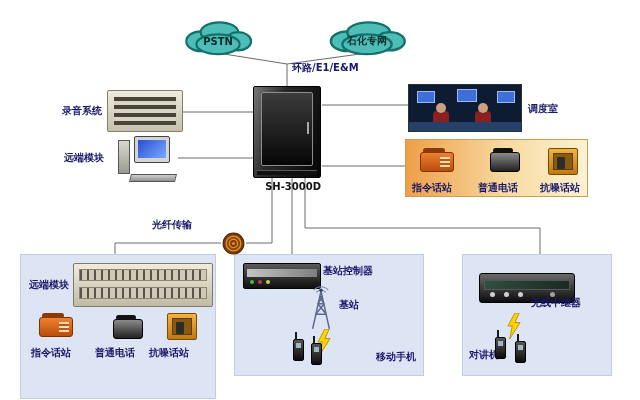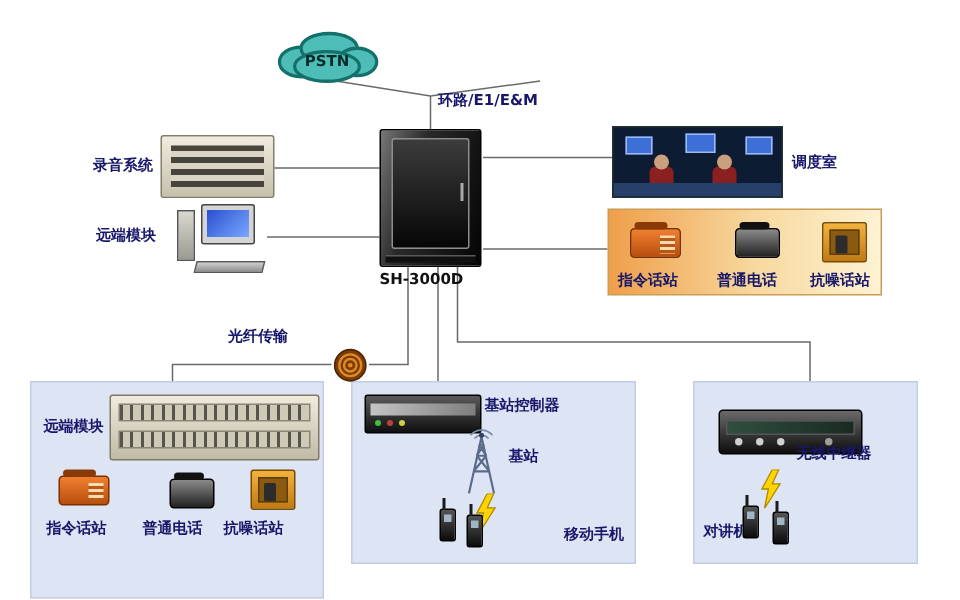--- a/index.html
+++ b/index.html
@@ -111,29 +111,40 @@
       <g fill="#4fbdb7" stroke="#13706b" stroke-width="3">
         <ellipse cx="26" cy="28" rx="20" ry="13"></ellipse>
         <ellipse cx="52" cy="16" rx="26" ry="13"></ellipse>
         <ellipse cx="78" cy="28" rx="18" ry="12"></ellipse>
         <ellipse cx="50" cy="32" rx="30" ry="13"></ellipse>
       </g>
     </svg>
     <div class="cloud-label">PSTN</div>
   </div>
 
+  <div class="abs cloud" style="left:326px;top:20px;width:82px;height:38px;">
+    <svg viewBox="0 0 100 50" preserveAspectRatio="none">
+      <g fill="#4fbdb7" stroke="#13706b" stroke-width="3">
+        <ellipse cx="26" cy="28" rx="20" ry="13"></ellipse>
+        <ellipse cx="52" cy="16" rx="26" ry="13"></ellipse>
+        <ellipse cx="78" cy="28" rx="18" ry="12"></ellipse>
+        <ellipse cx="50" cy="32" rx="30" ry="13"></ellipse>
+      </g>
+    </svg>
+    <div class="cloud-label">石化专网</div>
+  </div>
 
   <div class="lbl" style="left:292px;top:62px;">环路/E1/E&amp;M</div>
 
   <div class="abs" style="left:253px;top:86px;width:68px;height:92px;z-index:2;">
     <div class="cab-body"></div>
     <div class="cab-door"></div>
     <div class="cab-base"></div>
   </div>
-  <div class="lbl dark" style="left:253px;top:181px;width:68px;text-align:left;">SH-3000D</div>
+  <div class="lbl dark" style="left:253px;top:181px;width:68px;text-align:right;">SH-3000D</div>
 
   <div class="lbl" style="left:62px;top:105px;">录音系统</div>
   <div class="abs rack-recording" style="left:107px;top:90px;width:76px;height:42px;">
     <div class="rack-slots"></div>
   </div>
 
   <div class="lbl" style="left:64px;top:152px;">远端模块</div>
   <div class="abs" style="left:118px;top:136px;width:62px;height:46px;z-index:2;">
     <div class="ws-tower"></div>
     <div class="ws-monitor">

